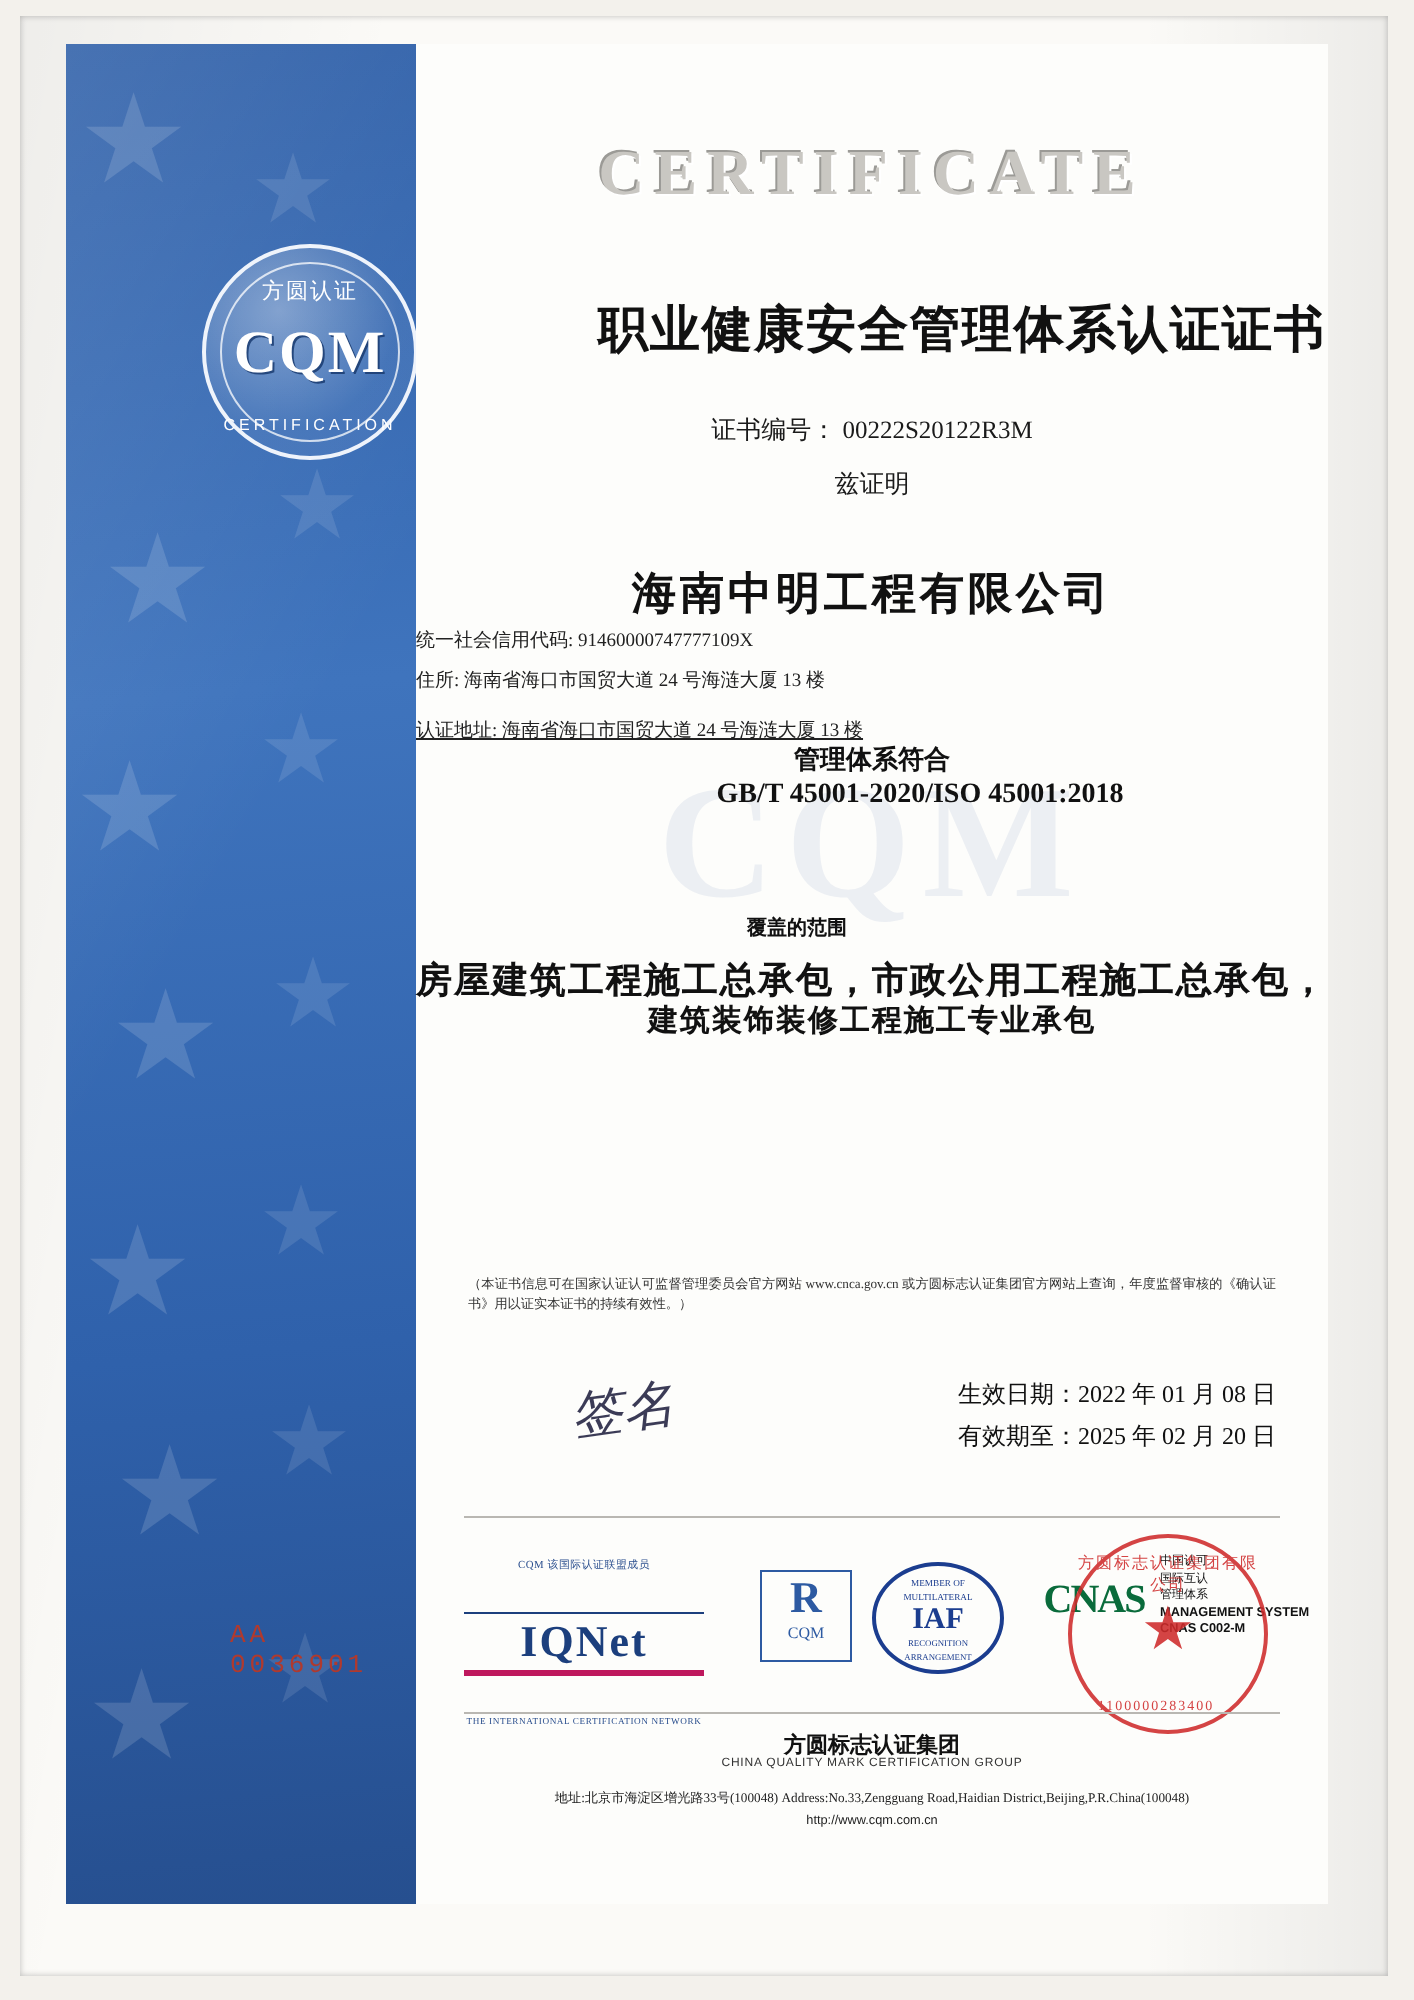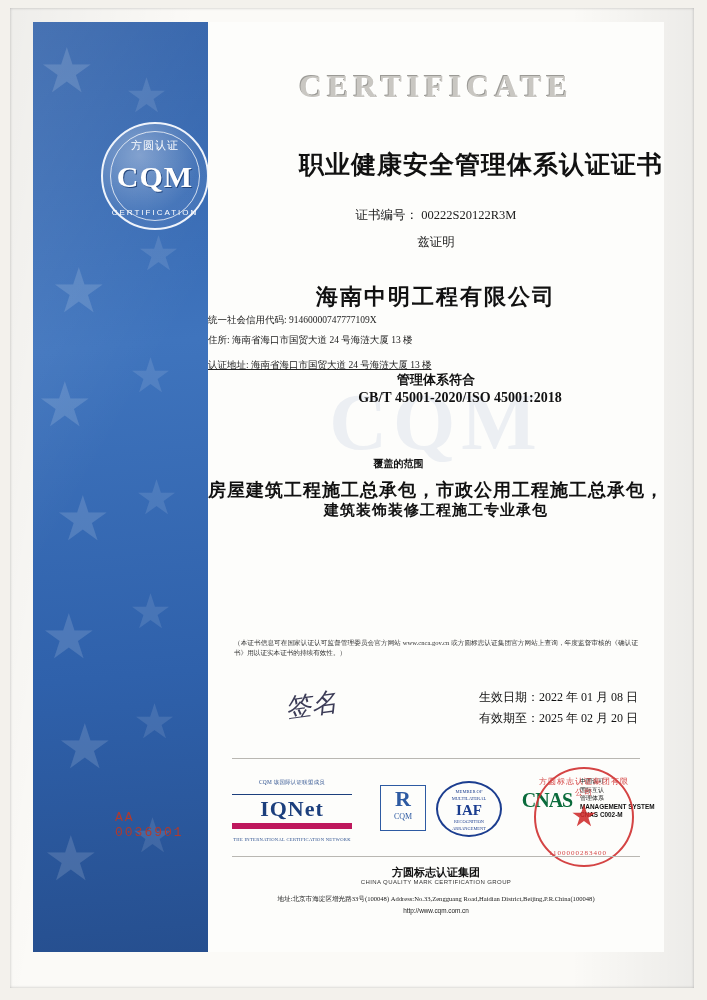--- a/index.html
+++ b/index.html
@@ -161,22 +161,22 @@
   .logos{
     position:absolute;left:24px;top:745px;width:412px;height:85px;
   }
   .ionet{
     position:absolute;left:0;top:12px;width:120px;text-align:center;
     font-family:"Liberation Serif", serif;
   }
   .ionet .top{font-size:5.4px;color:#2b4f8e;letter-spacing:0.3px;}
   .ionet .mid{
     font-size:22px;font-weight:bold;color:#1c3f7d;letter-spacing:1px;
-    border-top:1px solid #1c3f7d;border-bottom:6px solid #be185d;
-    padding:1px 0;margin:8px 0;
+    border-top:1px solid #1c3f7d;border-bottom:3px solid #be185d;
+    padding:1px 0;margin:20px 0;
   }
   .ionet .bot{font-size:4.6px;color:#2b4f8e;letter-spacing:0.3px;}
   .rcqm{
     position:absolute;left:148px;top:18px;width:44px;height:44px;
     border:1px solid #2d5aa2;color:#2d5aa2;text-align:center;
     font-family:"Liberation Serif", serif;
   }
   .rcqm .r{font-size:22px;font-weight:bold;line-height:26px;}
   .rcqm .t{font-size:8px;line-height:9px;}
   .iaf{

